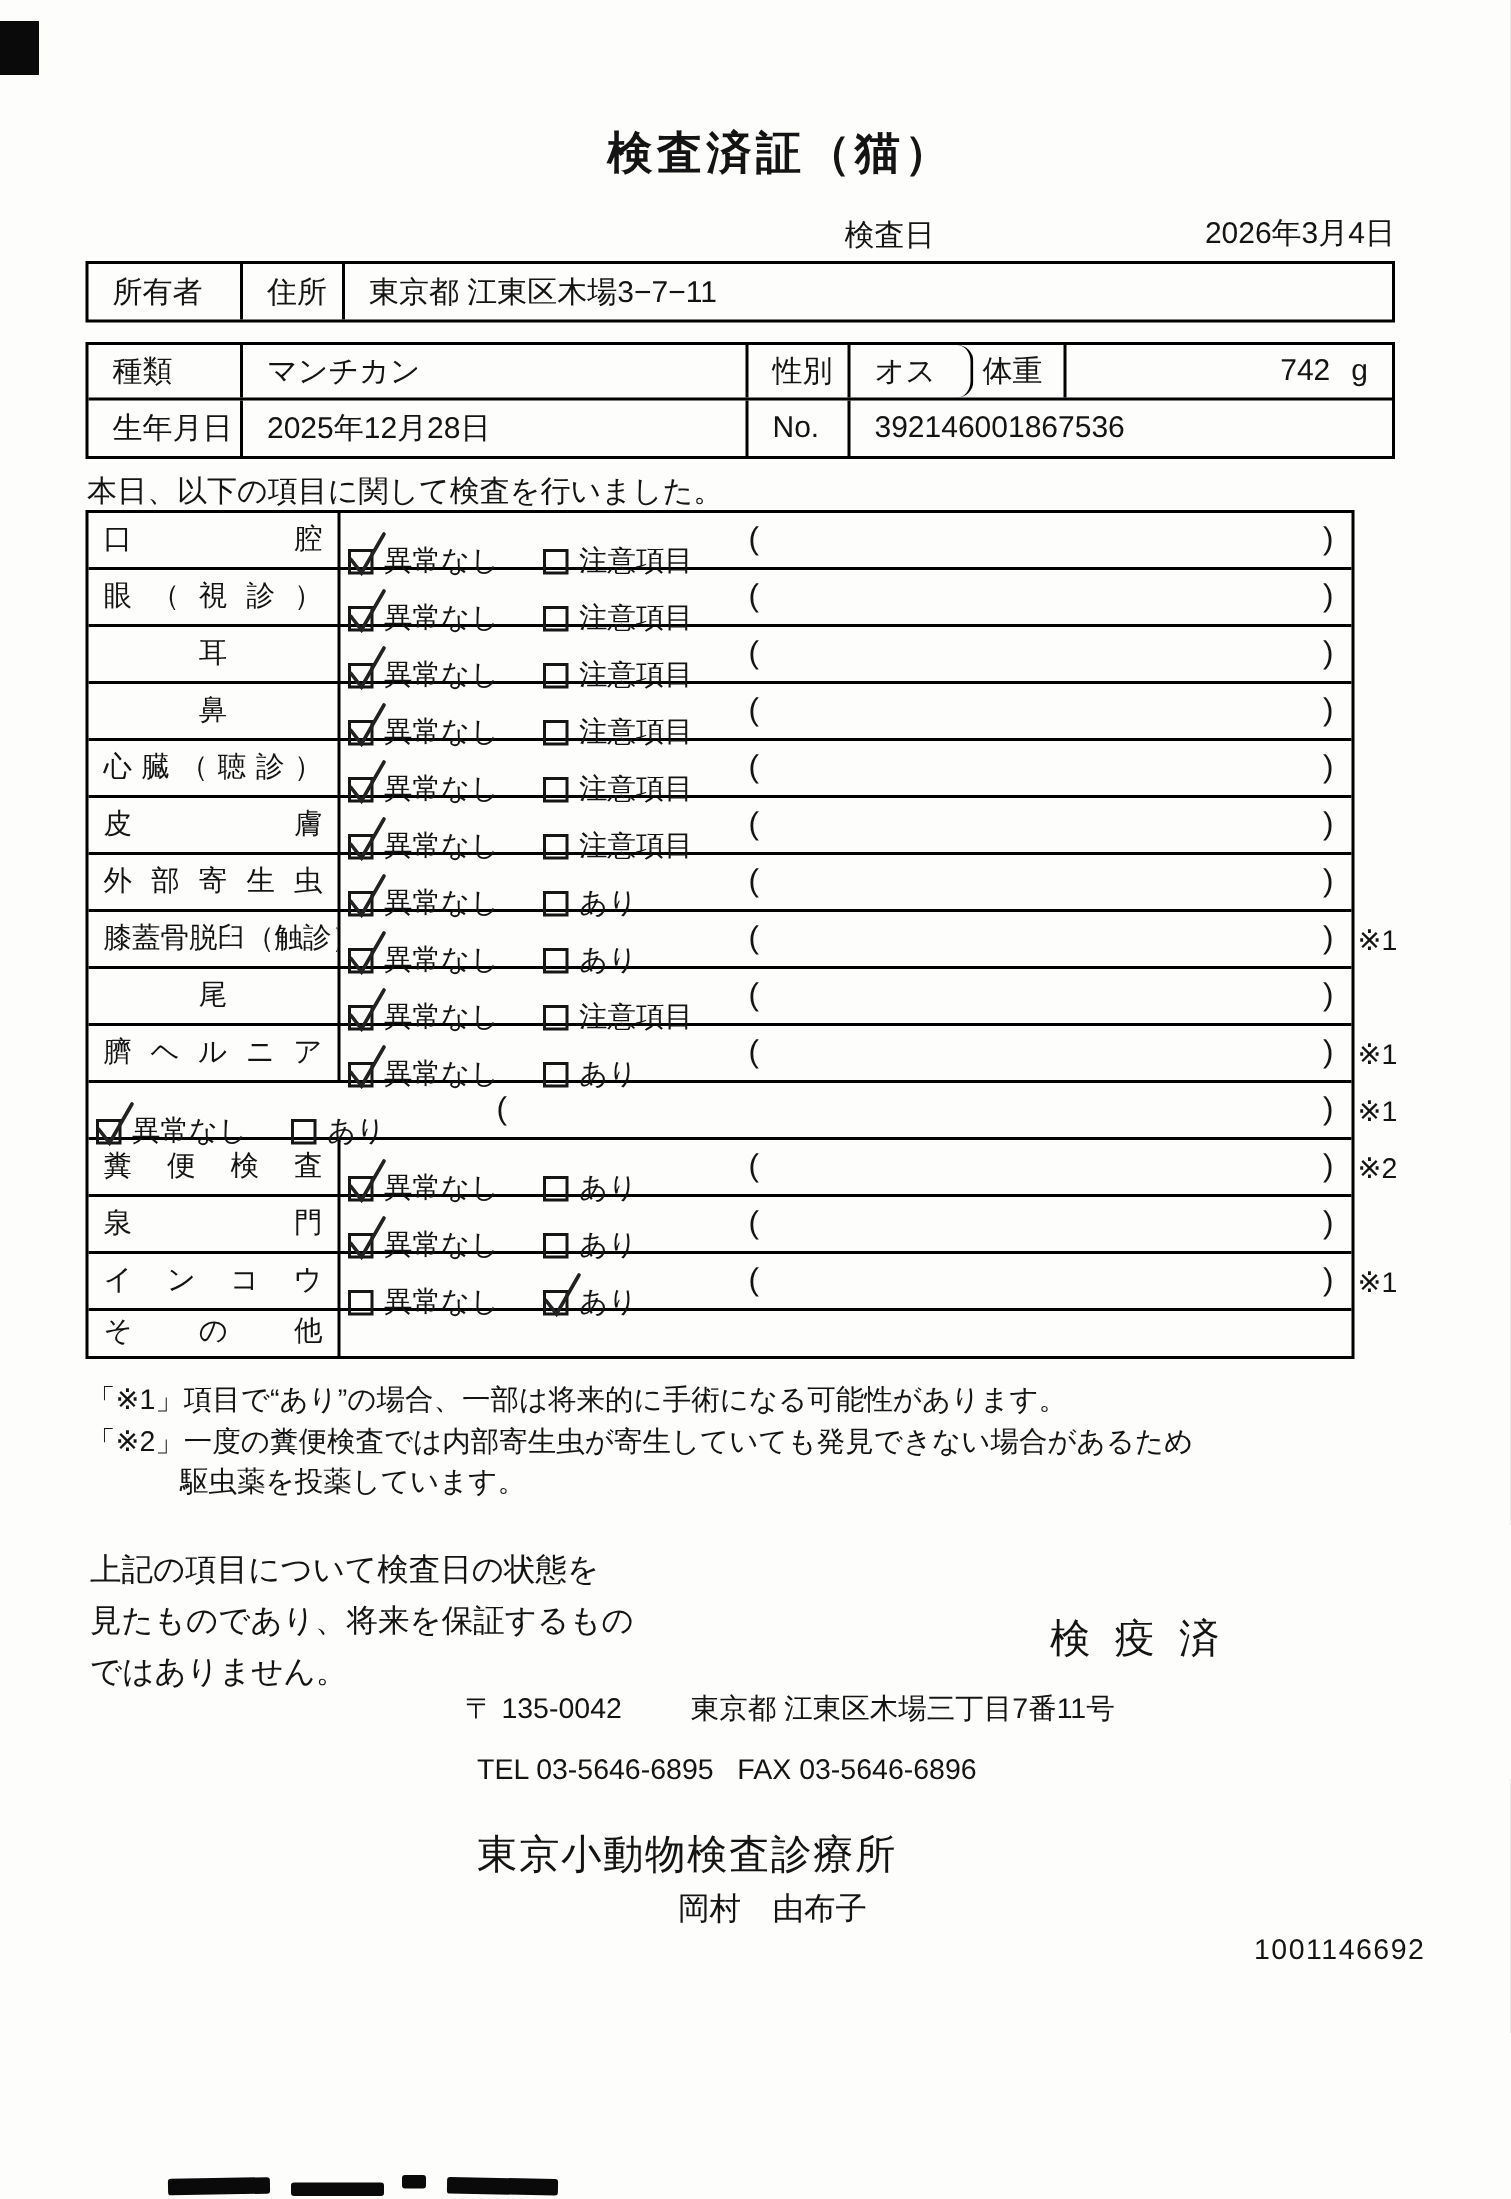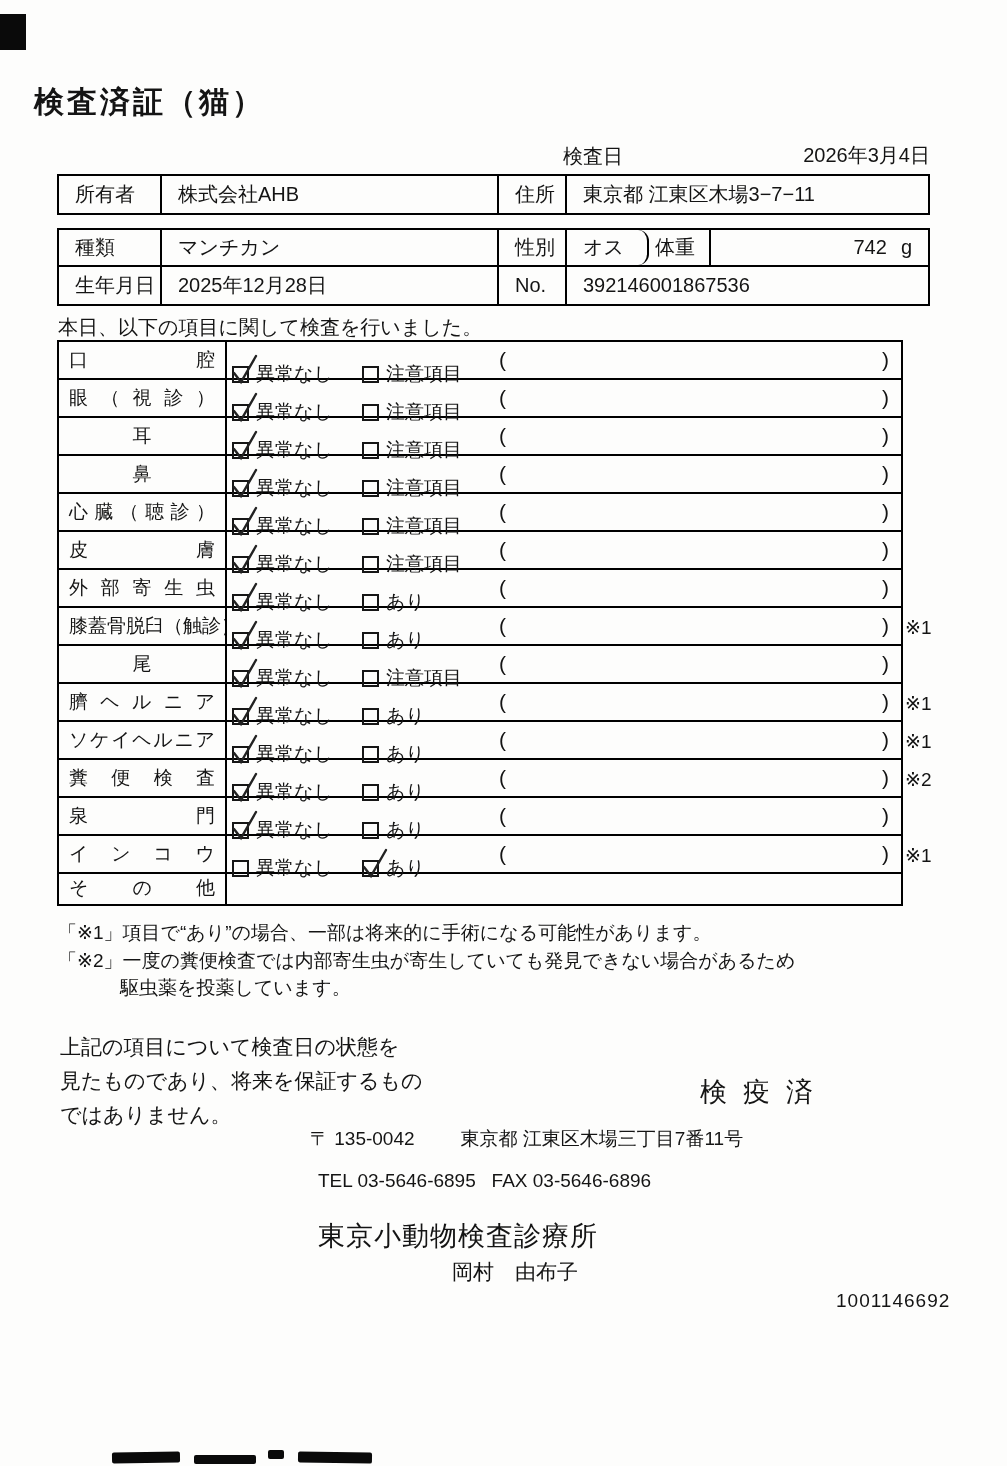--- a/index.html
+++ b/index.html
@@ -3,21 +3,21 @@
 <meta charset="utf-8">
 <style>
   * { margin:0; padding:0; box-sizing:border-box; }
   html,body { background:#d9d9d9; }
   .page {
     position:relative; width:1007px; height:1466px; margin:0 auto;
     background:#fdfdfc; color:#141414; overflow:hidden;
     font-family:"Liberation Sans","DejaVu Sans",sans-serif;
   }
   
-  .doc-title { position:absolute; top:82px; left:0; width:100%; text-align:left;
+  .doc-title { position:absolute; top:82px; left:0; width:100%; text-align:center;
     font-size:30px; font-weight:600; letter-spacing:3px;padding-left:34px; }
   .date-label { position:absolute; left:563px; top:143px; font-size:20px; }
   .date-value { position:absolute; left:770px; top:142px; width:160px; text-align:right; font-size:20px; }
   
   .tbl { position:absolute; left:57px; width:873px; border:2px solid #000; background:#fdfdfc; }
   .owner-tbl { top:174px; }
   .info-tbl  { top:228px; }
   .trow { display:flex; height:37px; border-bottom:2px solid #000; }
   .trow:last-child { border-bottom:none; }
   .tcell { border-right:2px solid #000; display:flex; align-items:center;
@@ -83,21 +83,20 @@
   <div class="artifact a-top"></div>
 
   <h1 class="doc-title">検査済証（猫）</h1>
 
   <span class="date-label">検査日</span>
   <span class="date-value">2026年3月4日</span>
 
   <div class="tbl owner-tbl">
     <div class="trow">
       <div class="tcell w-l1">所有者</div>
-      <div class="tcell w-v1">株式会社AHB</div>
       <div class="tcell w-l2">住所</div>
       <div class="tcell w-v2">東京都 江東区木場3−7−11</div>
     </div>
   </div>
 
   <div class="tbl info-tbl">
     <div class="trow">
       <div class="tcell w-l1">種類</div>
       <div class="tcell w-v1">マンチカン</div>
       <div class="tcell w-l2">性別</div>
@@ -334,21 +333,20 @@
           <span>あり</span>
         </span>
         <span class="paren">(</span>
         <span class="spacer"></span>
         <span class="paren">)</span>
       </div>
       <span class="row-note">※1</span>
     </div>
 
     <div class="irow">
-      <div class="label-cell">ソケイヘルニア</div>
       <div class="content-cell">
         <span class="opt">
           <span class="cb checked">
               <svg class="tick" viewBox="0 0 29 32">
                 <path d="M4 20 L11 29 L26 3"></path>
               </svg>
             </span>
           <span>異常なし</span>
         </span>
         <span class="opt opt2">

